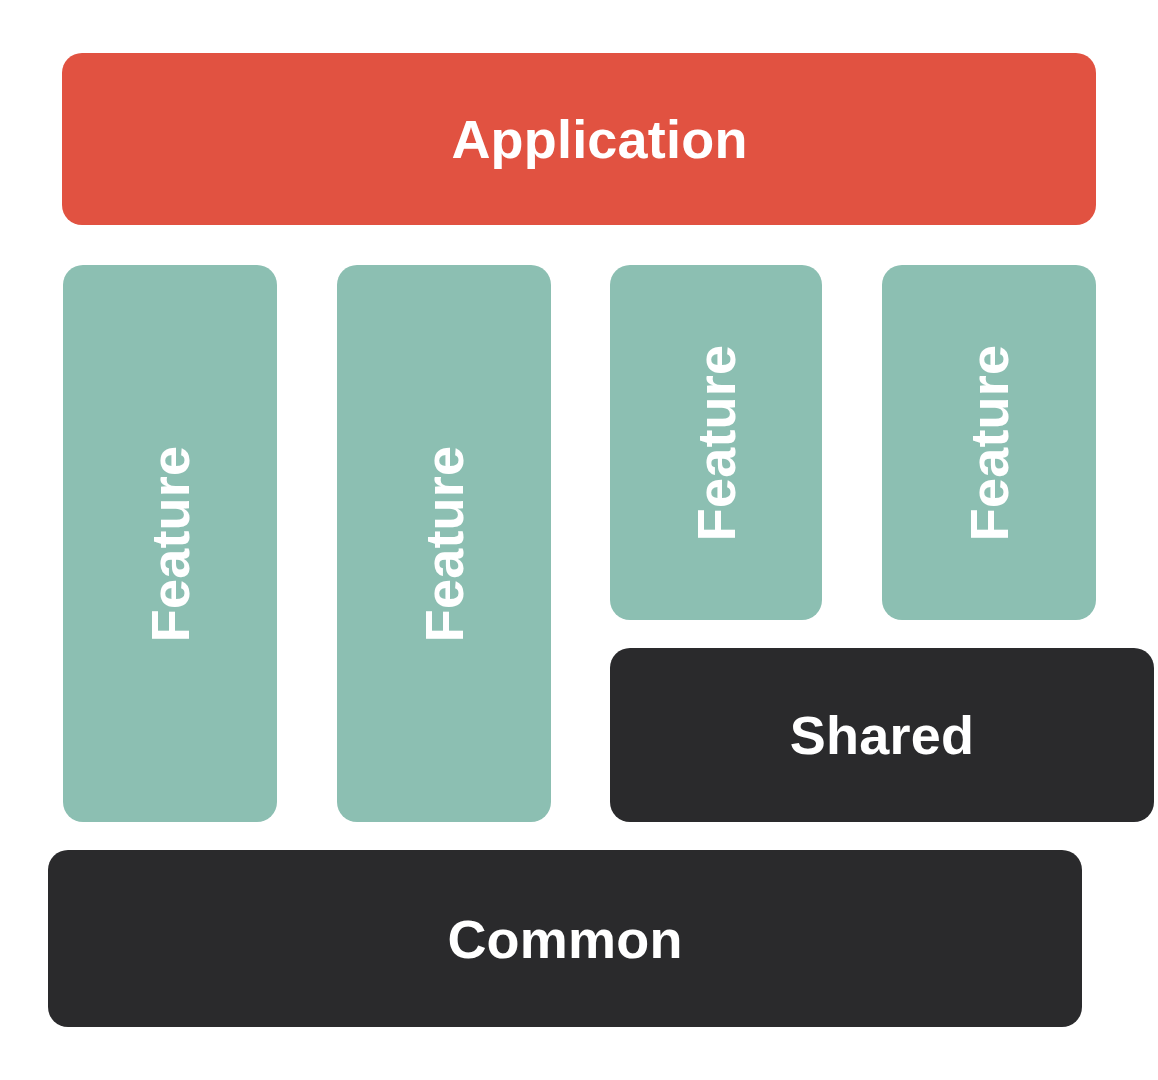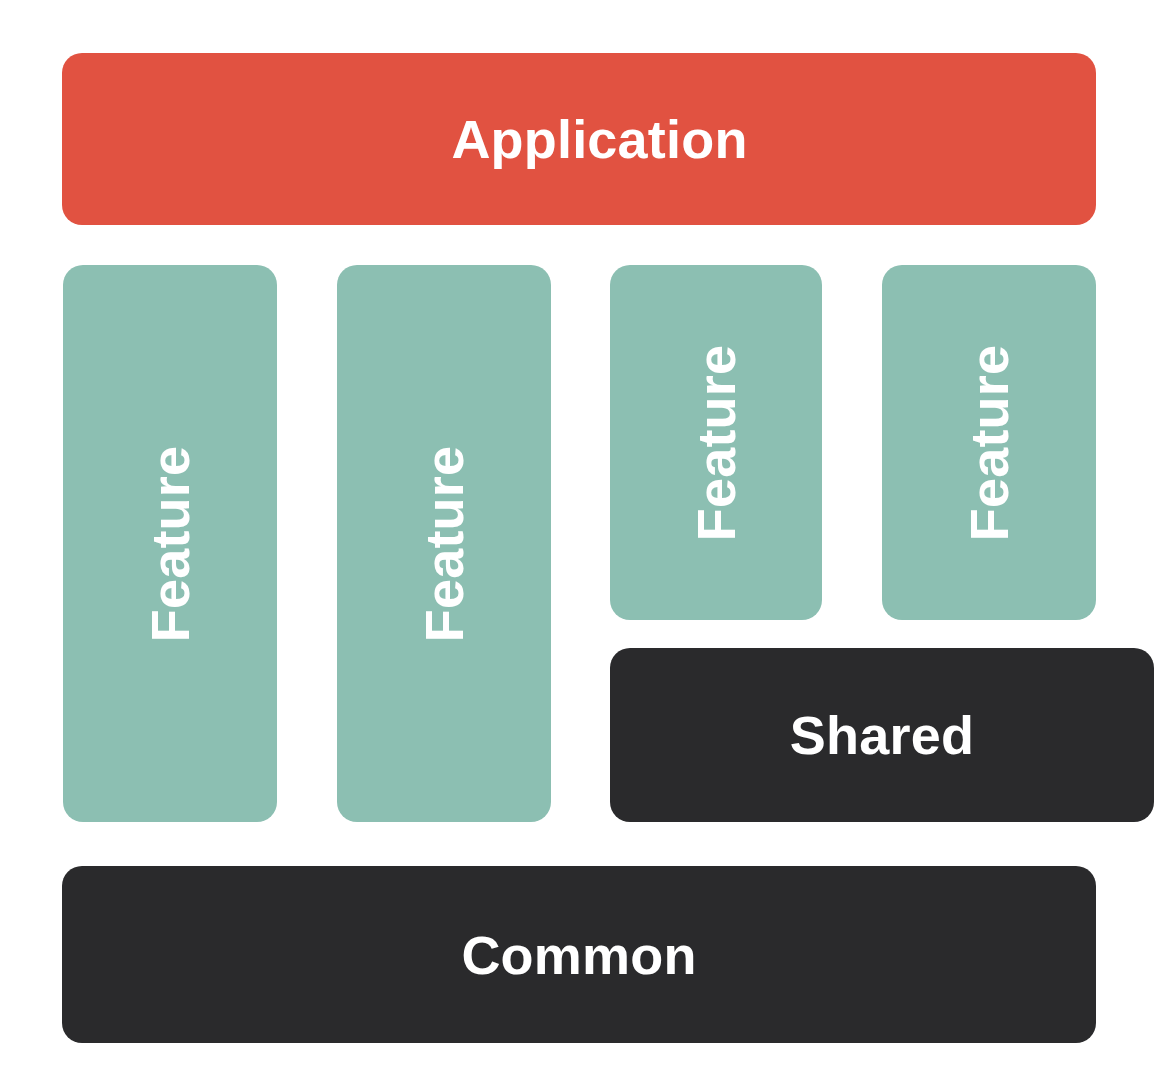--- a/index.html
+++ b/index.html
@@ -69,27 +69,26 @@
     left: 610px;
     top: 648px;
     width: 544px;
     height: 174px;
     background: #2A2A2C;
     font-size: 54px;
   }
 
   
   .block.common {
-    left: 62px;
+    left: 48px;
     top: 850px;
     width: 1034px;
     height: 177px;
     background: #2A2A2C;
     font-size: 54px;
-    margin-top: 16px;
   }
 </style>
 </head>
 <body>
 
 <div id="diagram">
 
   <div class="block application">
     <span class="hlabel">Application</span>
   </div>

